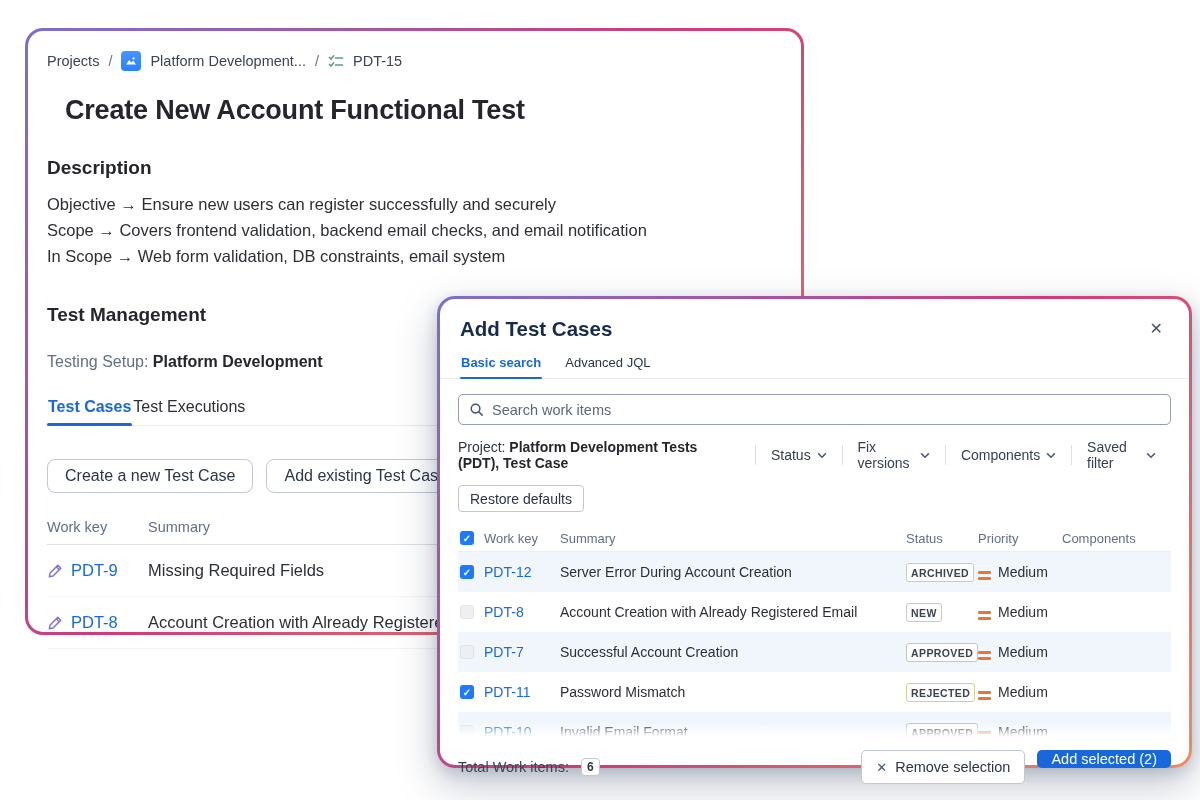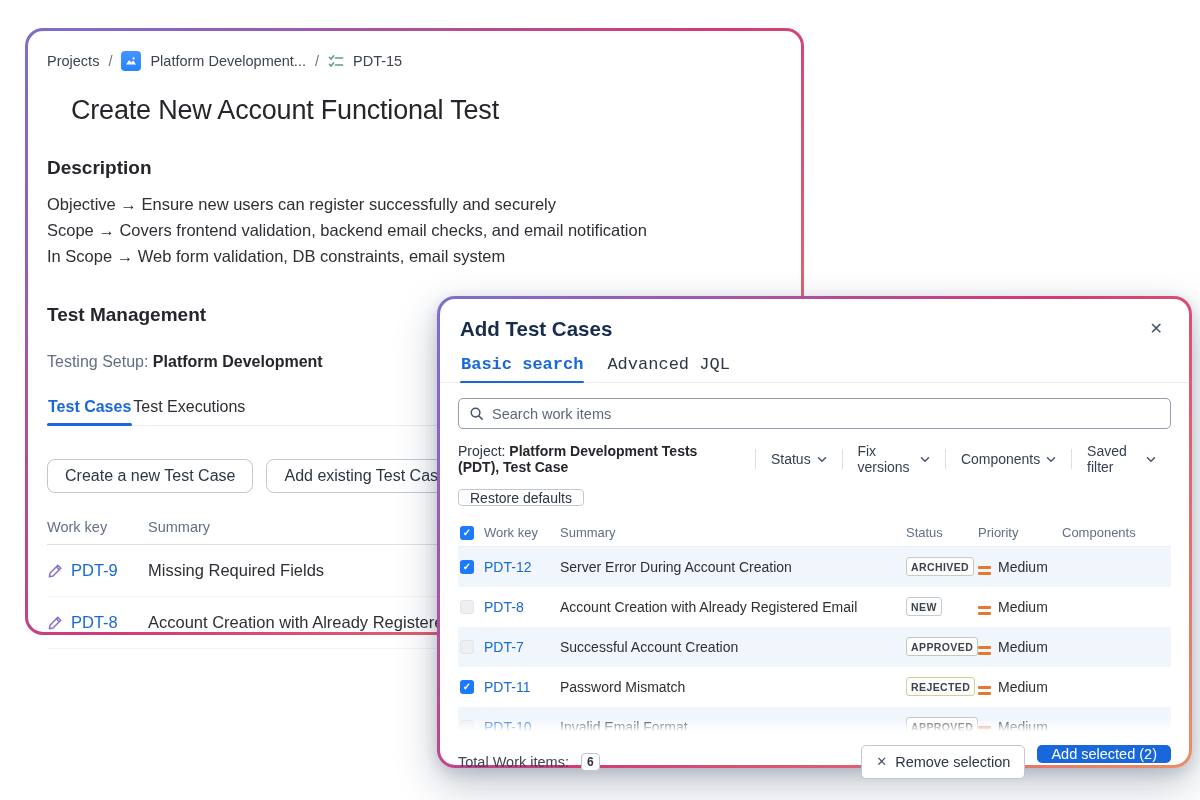--- a/index.html
+++ b/index.html
@@ -14,21 +14,21 @@
   .gcard{position:absolute; background:
       linear-gradient(#fff,#fff) padding-box,
       linear-gradient(135deg,var(--grad-a) 0%,var(--grad-b) 50%,var(--grad-c) 100%) border-box;
     border:3px solid transparent; border-radius:18px;}
   
   .bg-win{left:25px; top:28px; width:779px; height:607px; padding:17px 17px; z-index:1;}
   .crumbs{display:flex; align-items:center; gap:9px; font-size:14.5px; color:#3c4450; margin:3px 0 0 2px;}
   .crumb-sep{color:#6b7280;}
   .proj-ico{width:20px; height:20px; border-radius:4px; background:linear-gradient(180deg,#4794FF,#2684FF);
     display:inline-flex; align-items:center; justify-content:center;}
-  .title{font-size:27px; font-weight:400; letter-spacing:-.2px; margin:24px 0 0 26px; color:#24262b;}
+  .title{font-size:27px; font-weight:700; letter-spacing:-.2px; margin:24px 0 0 20px; color:#24262b;}
   .sec-h{font-size:19px; font-weight:700; color:#24262b;}
   .desc-h{margin:31px 0 0 2px;}
   .desc{margin:13px 0 0 2px; font-size:16.5px; line-height:25.8px; color:#2c2f34;}
   .tm-h{margin:35px 0 0 2px;}
   .tsetup{margin:27px 0 0 2px; font-size:16px; color:var(--gray);}
   .tsetup b{color:#24262b; font-weight:700;}
   .tabs{display:flex; margin:27px 0 0 2px; border-bottom:1px solid #E9EBEE;}
   .tab{font-size:16px; padding:0 1px 9px; color:#2c2f34; cursor:pointer;}
   .tab.active{color:var(--accent-blue); font-weight:700; position:relative;}
   .tab.active::after{content:""; position:absolute; left:0; right:0; bottom:-1px; height:3px;
@@ -44,34 +44,34 @@
   .bg-key{display:flex; align-items:center; gap:8px;}
   .bg-key a{color:var(--accent-blue); text-decoration:none;}
   .bg-sum{white-space:nowrap; color:#2c2f34;}
   
   .modal{left:437px; top:296px; width:755px; height:472px; padding:16px 16px 12px; z-index:2;
     box-shadow:0 16px 42px rgba(23,43,77,.28), 0 4px 14px rgba(23,43,77,.16);}
   .m-head{display:flex; align-items:flex-start; justify-content:space-between; padding:2px 4px 0 4px;}
   .m-title{font-size:20.5px; font-weight:700; color:var(--navy);}
   .m-close{font-size:16px; color:#44546F; cursor:pointer; line-height:1; padding:4px 6px;}
   .m-tabs{display:flex; gap:22px; margin:14px -16px 0; padding:0 20px; border-bottom:1px solid #E9EBEE;}
-  .m-tab{font-size:17px; padding:0 1px 8px; color:#2c3644; cursor:pointer;font-family:Liberation Mono, monospace;}
+  .m-tab{font-size:13px; padding:0 1px 8px; color:#2c3644; cursor:pointer;}
   .m-tab.active{color:var(--accent-blue); font-weight:700; position:relative;}
   .m-tab.active::after{content:""; position:absolute; left:0; right:0; bottom:-1px; height:2.5px;
     border-radius:2px; background:var(--accent-blue);}
   .search{margin:15px 2px 0; height:31px; border:1px solid #959DAD; border-radius:5px;
     display:flex; align-items:center; gap:8px; padding:0 10px; background:#fff;}
   .search input{border:0; outline:0; flex:1; font-size:14.5px; font-family:inherit; color:#2c2f34;}
   .search input::placeholder{color:#5d677a;}
   .filters{display:flex; align-items:center; margin:14px 2px 0; font-size:14px; color:#2c3644;}
   .f-proj{padding-right:14px;}
   .f-proj b{font-weight:700; color:#24262b;}
   .f-sep{width:1px; height:20px; background:var(--border);}
   .f-dd{display:flex; align-items:center; gap:6px; padding:0 15px; cursor:pointer; color:#353f4f;}
-  .restore{margin:14px 0 0 2px; height:17px; padding:0 11px; font-size:14px; color:#2c3644;
+  .restore{margin:14px 0 0 2px; height:27px; padding:0 11px; font-size:14px; color:#2c3644;
     background:#fff; border:1px solid var(--btn-border); border-radius:4px; display:inline-flex; align-items:center; cursor:pointer;}
   .grid{display:grid; grid-template-columns:26px 76px 1fr 72px 84px 109px; align-items:center;}
   .m-thead{margin:13px 2px 0; height:27px; font-size:13px; color:var(--gray); border-bottom:1px solid #EDEFF2;}
   .rows{margin:0 2px; height:187px; overflow:hidden; position:relative;}
   .rows::after{content:""; position:absolute; left:0; right:0; bottom:0; height:16px;
     background:linear-gradient(rgba(255,255,255,0),#fff 85%);}
   .m-row{height:40px; font-size:14px;}
   .m-row.stripe{background:var(--row-stripe);}
   .m-key a{color:var(--accent-blue); text-decoration:none; font-size:14px;}
   .m-sum{white-space:nowrap; overflow:hidden; color:#2c2f34;}

